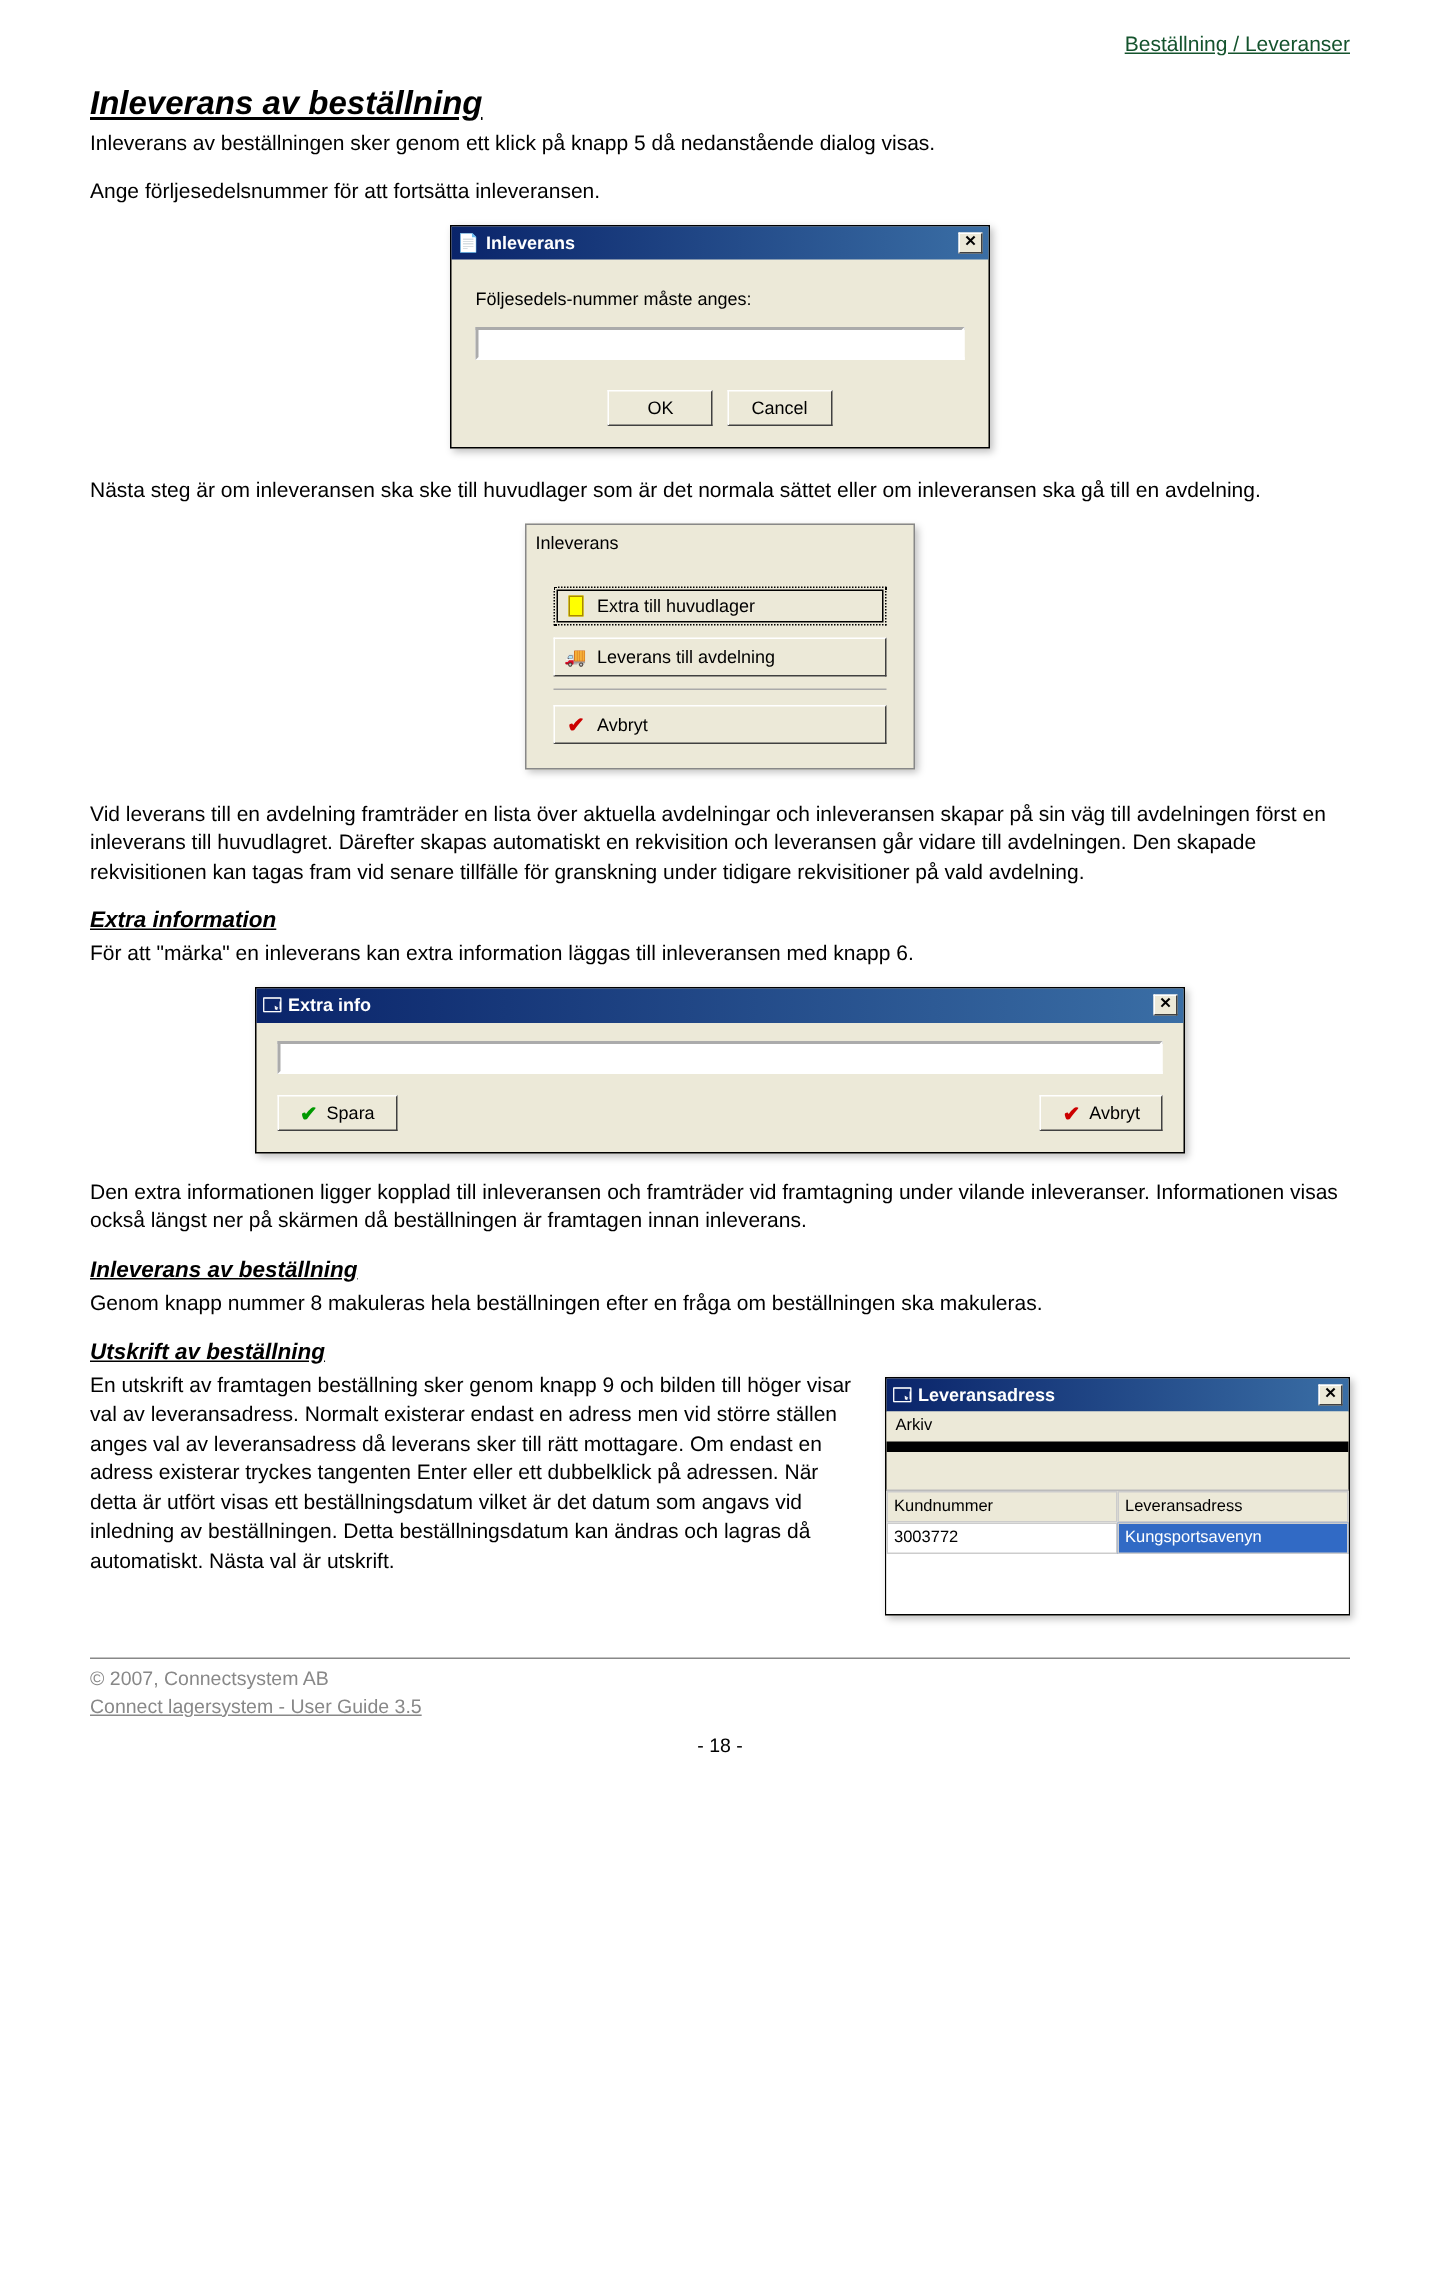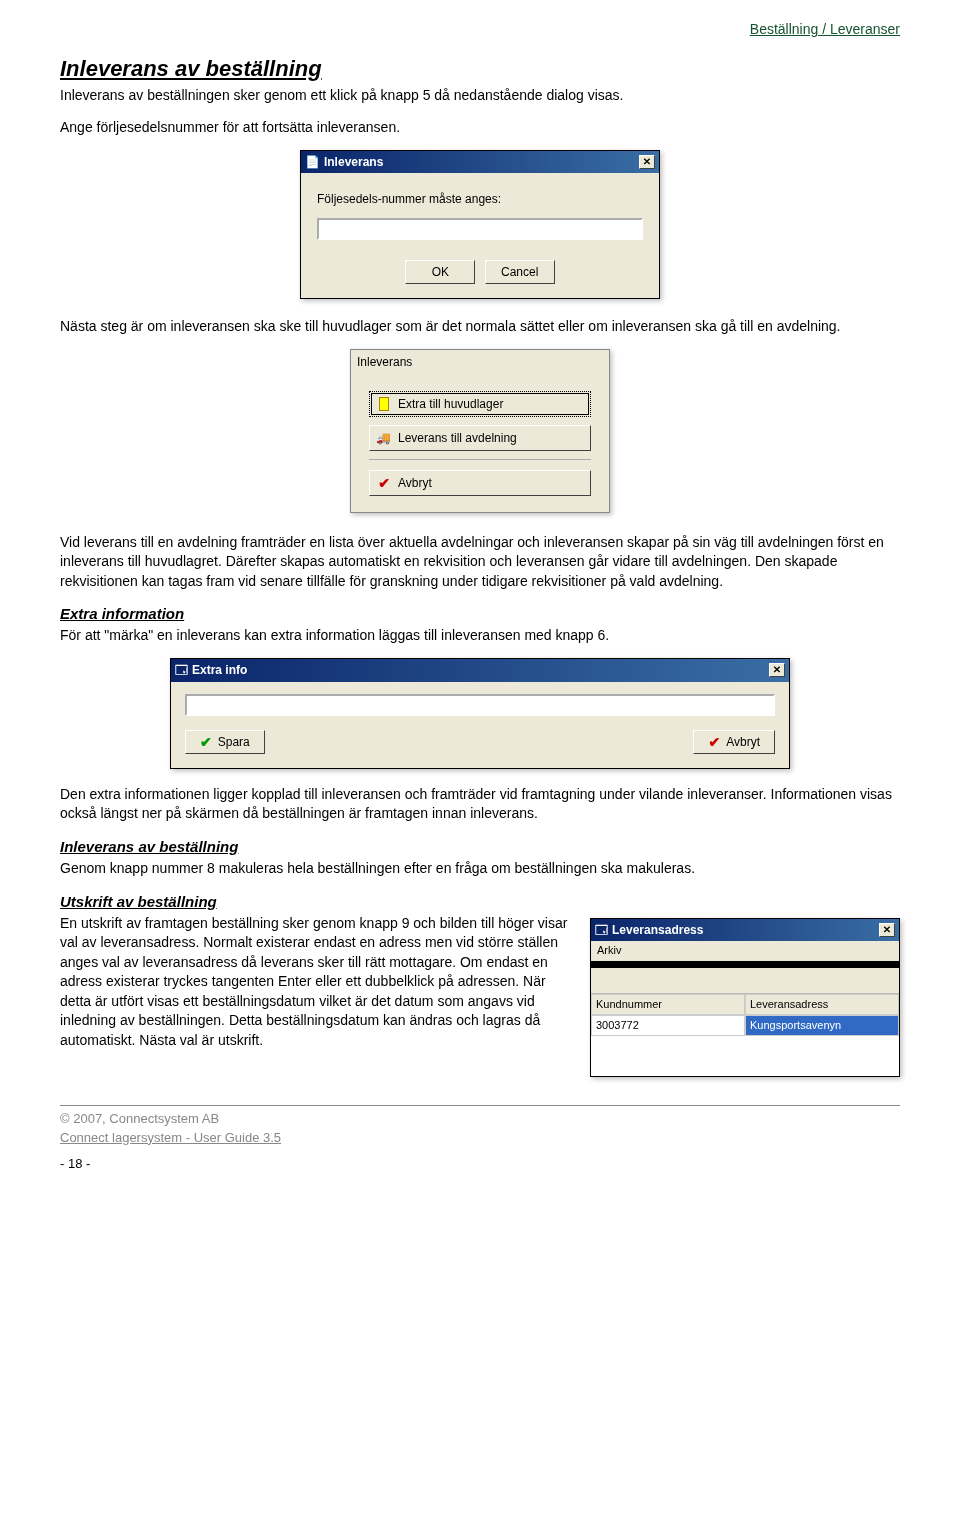--- a/index.html
+++ b/index.html
@@ -173,21 +173,21 @@
   hr.ft { border:none; border-top:1px solid #888; margin-top:22px;}
   .footer-row {
     display:flex;
     justify-content:space-between;
     font-size:13px;
     color:#888;
     margin-top:4px;
     flex-direction:column;
   }
   .footer-right { text-decoration: underline;}
-  .page-no { font-size:13px; margin-top:8px;}
+  .page-no { text-align:center; font-size:13px; margin-top:8px;}
 </style>
 </head>
 <body>
 
 <div class="header-right">Beställning / Leveranser</div>
 
 <h2 class="section">Inleverans av beställning</h2>
 <p class="body">Inleverans av beställningen sker genom ett klick på knapp 5 då nedanstående dialog visas.</p>
 <p class="body">Ange förljesedelsnummer för att fortsätta inleveransen.</p>
 

